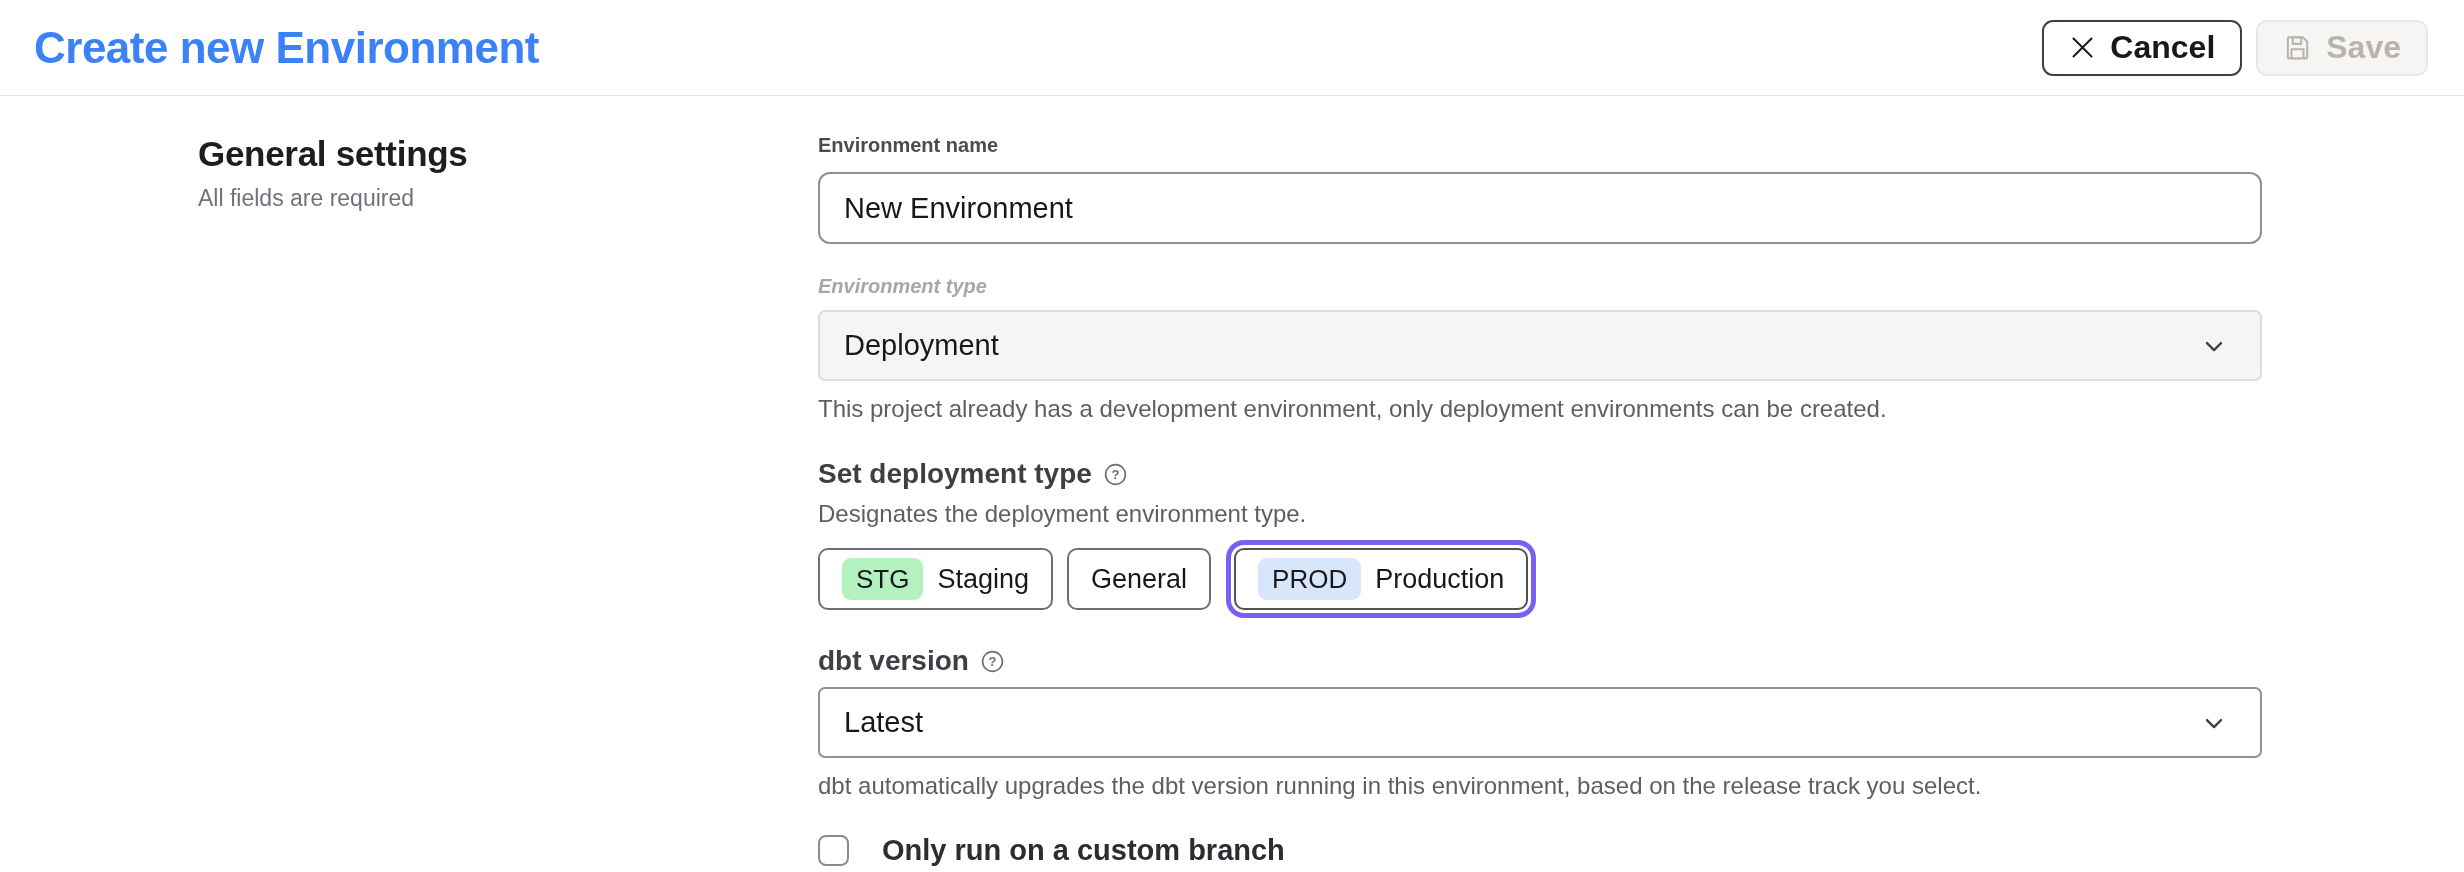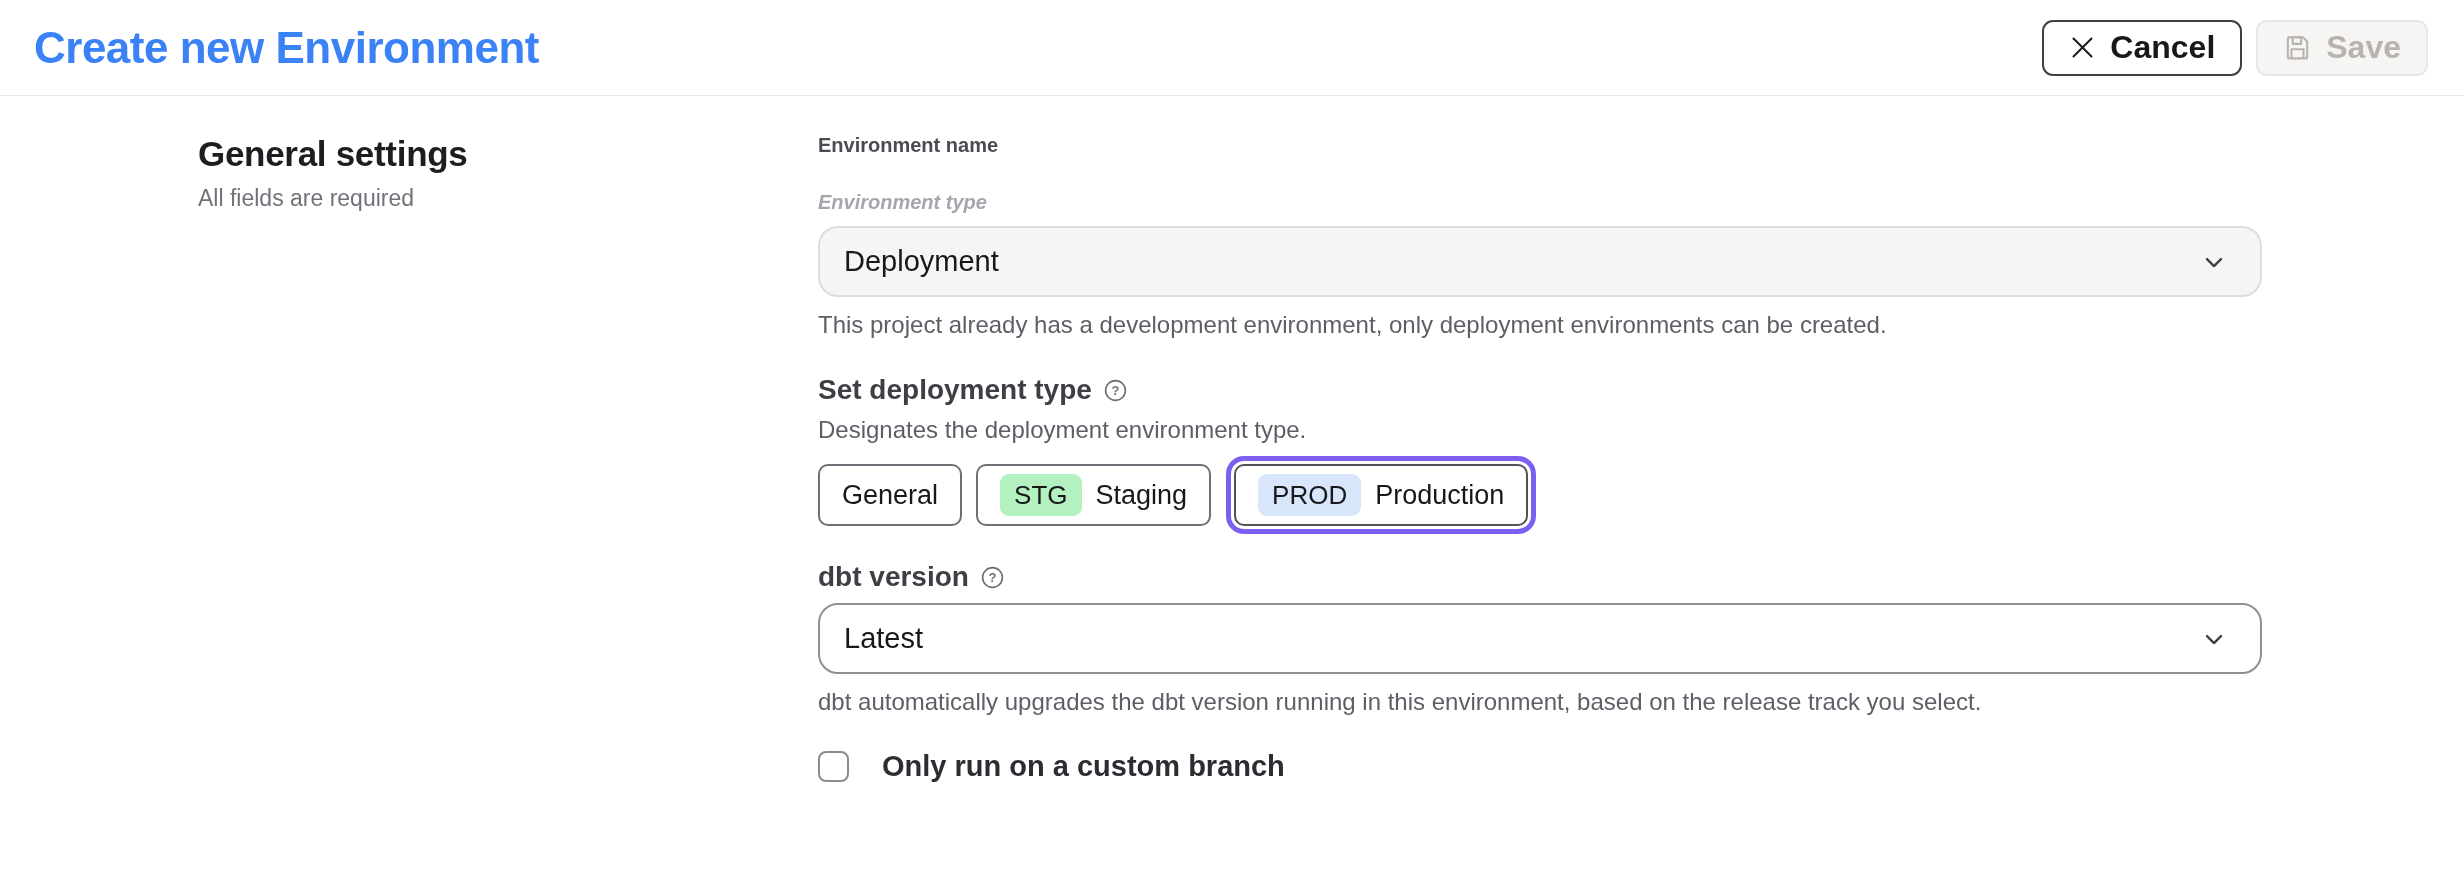--- a/index.html
+++ b/index.html
@@ -26,21 +26,21 @@
   .form { width:1444px; padding-top:34px; }
 
   .field-label { display:block; font-size:20px; font-weight:600; color:#4b4b53; line-height:30px; }
   .field-label.muted { color:#a6a6ae; margin-top:27px;font-style:italic; }
   .field-label.strong { font-size:28px; color:#3e3e45; }
 
   .text-input { margin-top:12px; width:100%; height:72px; border:2px solid #8f8f96;
     border-radius:12px; background:#fff; font-size:29px; color:#18181b; padding:0 24px;
     font-family:"Liberation Sans", sans-serif; }
 
-  .select { margin-top:9px; height:71px; border:2px solid #8f8f96; border-radius:20px;
+  .select { margin-top:9px; height:71px; border:2px solid #8f8f96; border-radius:7px;
     background:#fff; display:flex; align-items:center; justify-content:space-between;
     padding:0 24px 0 24px; font-size:29px; color:#18181b; cursor:pointer; }
   .select.disabled { background:#f5f5f4; border-color:#dddddf; cursor:default; }
   .select .chev { flex:0 0 auto; margin-right:8px; }
 
   .helper { font-size:24px; color:#5e5e66; margin-top:14px; }
   .helper.desc { margin-top:11px; }
 
   .label-row { margin-top:36px; display:flex; align-items:center; gap:11px; }
 
@@ -94,20 +94,21 @@
   <main class="content">
 
     <aside class="section-info">
       <h2 class="section-title">General settings</h2>
       <p class="section-subtitle">All fields are required</p>
     </aside>
 
     <form class="form">
 
       <label class="field-label">Environment name</label>
+      <input class="text-input" type="text" value="New Environment" style="">
 
       <label class="field-label muted">Environment type</label>
       <div class="select disabled">
         <span>Deployment</span>
         <span class="chev" style="display:inline-flex;">
           <svg width="28" height="28" viewBox="0 0 24 24" fill="none" stroke="#3f3f46" stroke-width="2" stroke-linecap="round" stroke-linejoin="round">
             <polyline points="6,9.5 12,15.5 18,9.5"></polyline>
           </svg>
         </span>
       </div>
@@ -119,25 +120,25 @@
           <svg width="25" height="25" viewBox="0 0 24 24">
             <circle cx="12" cy="12" r="9.5" fill="none" stroke="#6f6f77" stroke-width="1.6"></circle>
             <text x="12" y="16.3" text-anchor="middle" font-size="12.5" font-weight="600" fill="#6f6f77" font-family="Liberation Sans, sans-serif">?</text>
           </svg>
         </span>
       </div>
       <p class="helper desc">Designates the deployment environment type.</p>
 
       <div class="option-row">
         <button type="button" class="option-btn">
-          <span>General</span>
+          <span class="badge badge-stg">STG</span>
+          <span>Staging</span>
         </button>
         <button type="button" class="option-btn">
-          <span class="badge badge-stg">STG</span>
-          <span>Staging</span>
+          <span>General</span>
         </button>
         <button type="button" class="option-btn selected">
           <span class="badge badge-prod">PROD</span>
           <span>Production</span>
         </button>
       </div>
 
       <div class="label-row">
         <span class="field-label strong">dbt version</span>
         <span style="display:inline-flex;">

